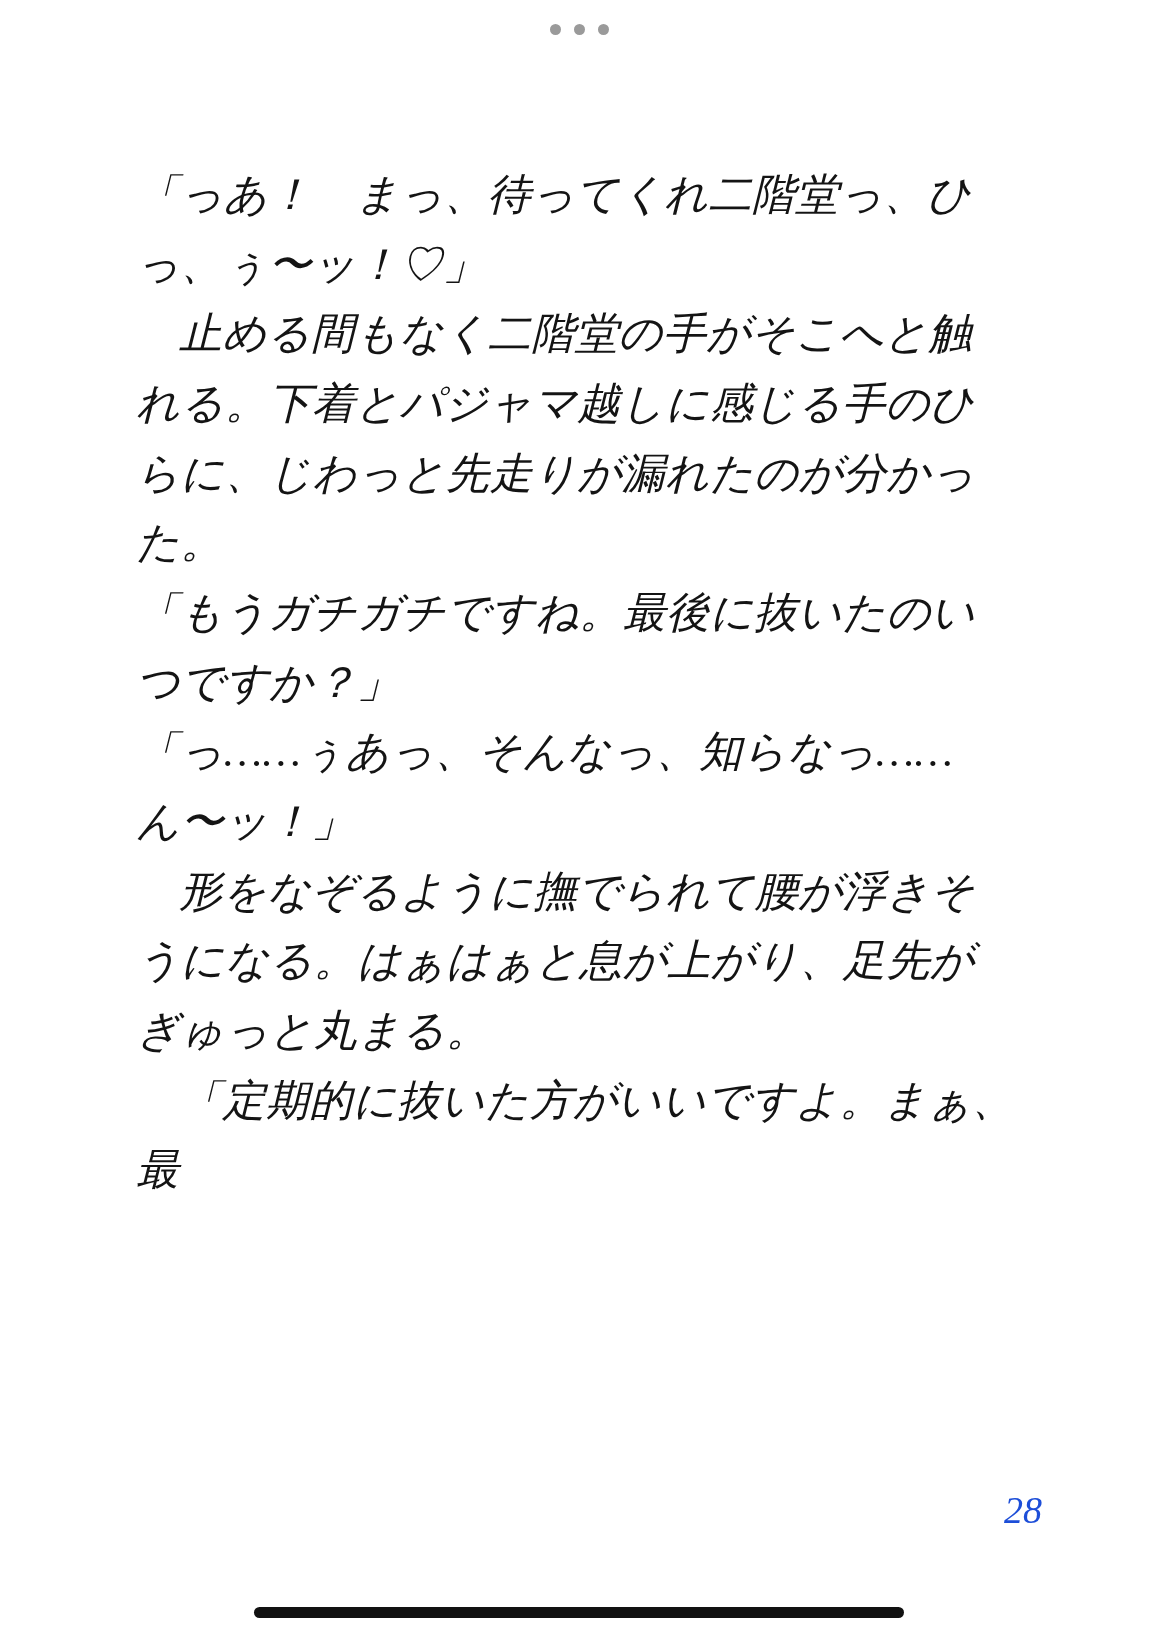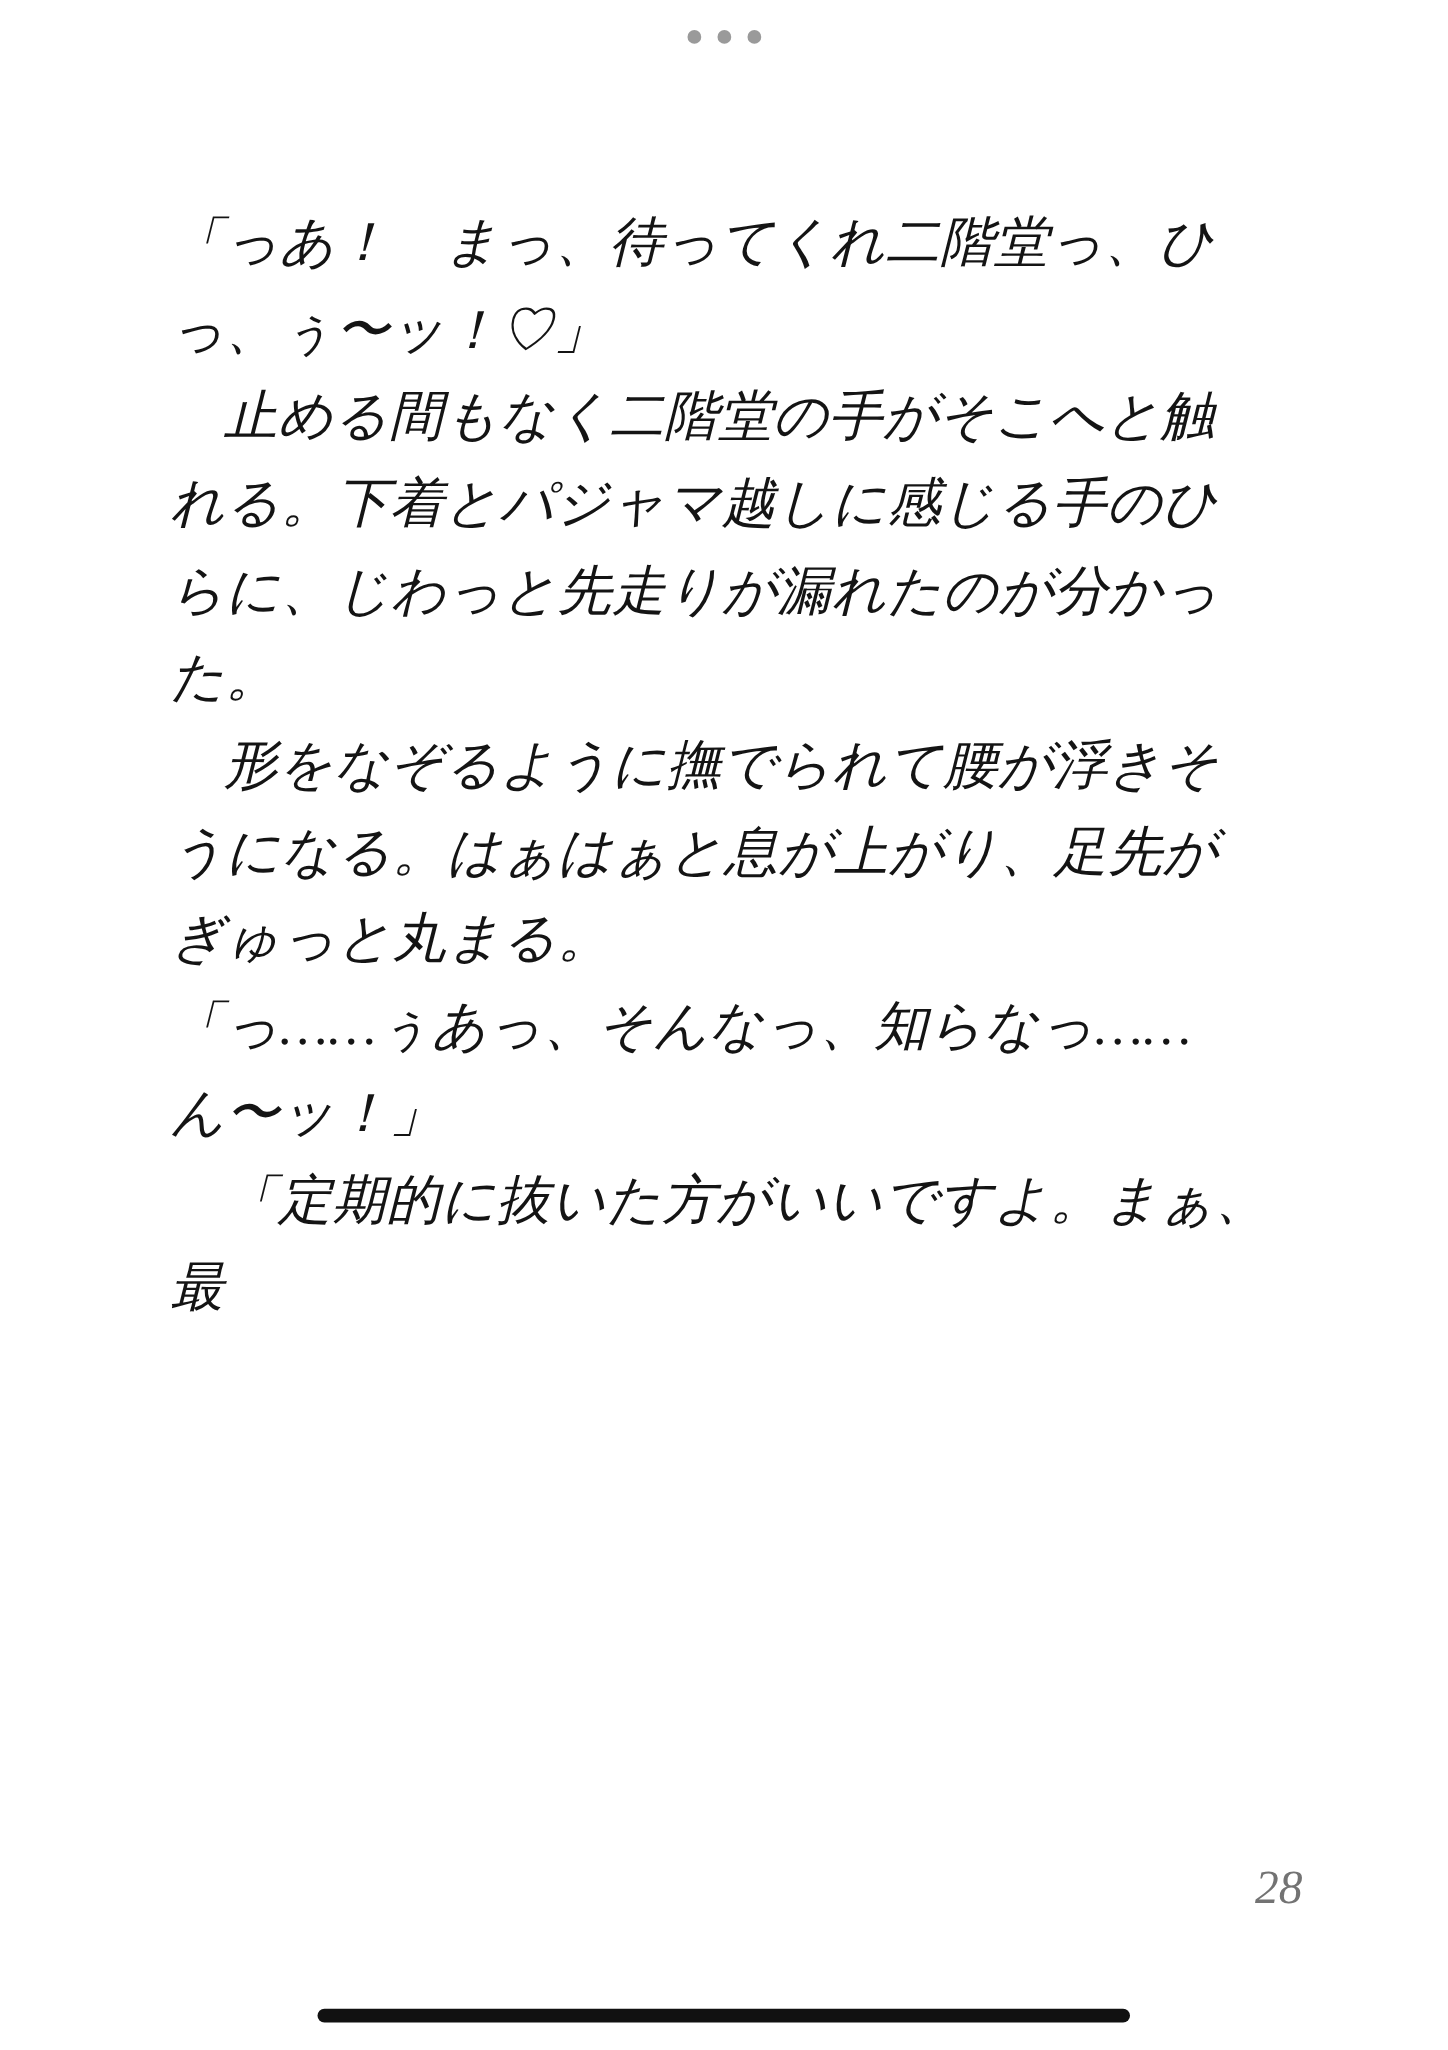--- a/index.html
+++ b/index.html
@@ -63,21 +63,21 @@
   .para.indent {
     text-indent: 1em;
   }
 
   
   .page-number {
     position: absolute;
     right: 116px;
     bottom: 108px;
     font-size: 38px;
-    color: #737373;
+    color: #1d4ed8;
     font-family: "Liberation Serif", serif;
   }
 
   
   .home-indicator {
     position: absolute;
     bottom: 22px;
     left: 50%;
     transform: translateX(-50%);
     width: 650px;
@@ -93,22 +93,23 @@
 
   <div class="top-dots">
     <span class="dot"></span>
     <span class="dot"></span>
     <span class="dot"></span>
   </div>
 
   <div class="text-body">
     <p class="para">「っあ！　まっ、待ってくれ二階堂っ、ひっ、ぅ〜ッ！♡」</p>
     <p class="para indent">止める間もなく二階堂の手がそこへと触れる。下着とパジャマ越しに感じる手のひらに、じわっと先走りが漏れたのが分かった。</p>
+    <p class="para">「もうガチガチですね。最後に抜いたのいつですか？」</p>
+    <p class="para">「っ……ぅあっ、そんなっ、知らなっ……ん〜ッ！」</p>
     <p class="para indent">形をなぞるように撫でられて腰が浮きそうになる。はぁはぁと息が上がり、足先がぎゅっと丸まる。</p>
-    <p class="para">「っ……ぅあっ、そんなっ、知らなっ……ん〜ッ！」</p>
     <p class="para indent">「定期的に抜いた方がいいですよ。まぁ、最</p>
   </div>
 
   <div class="page-number">28</div>
 
   <div class="home-indicator"></div>
 
 </div>
 
 </body></html>

